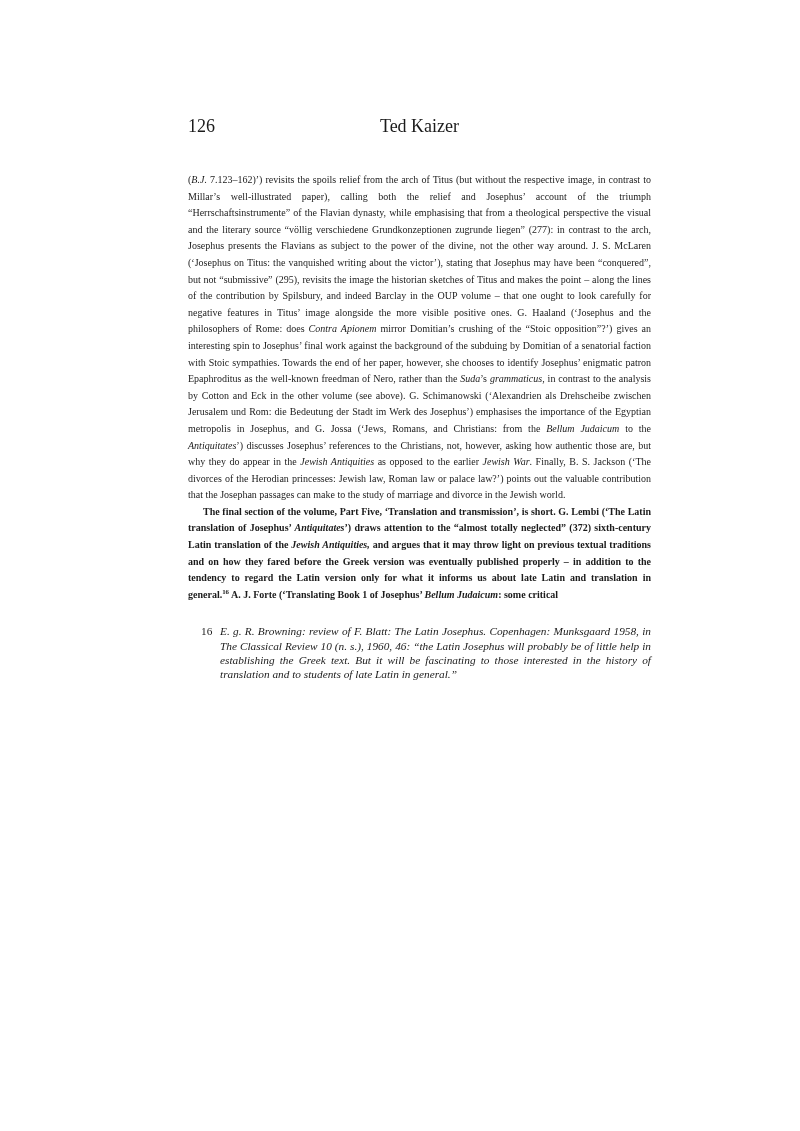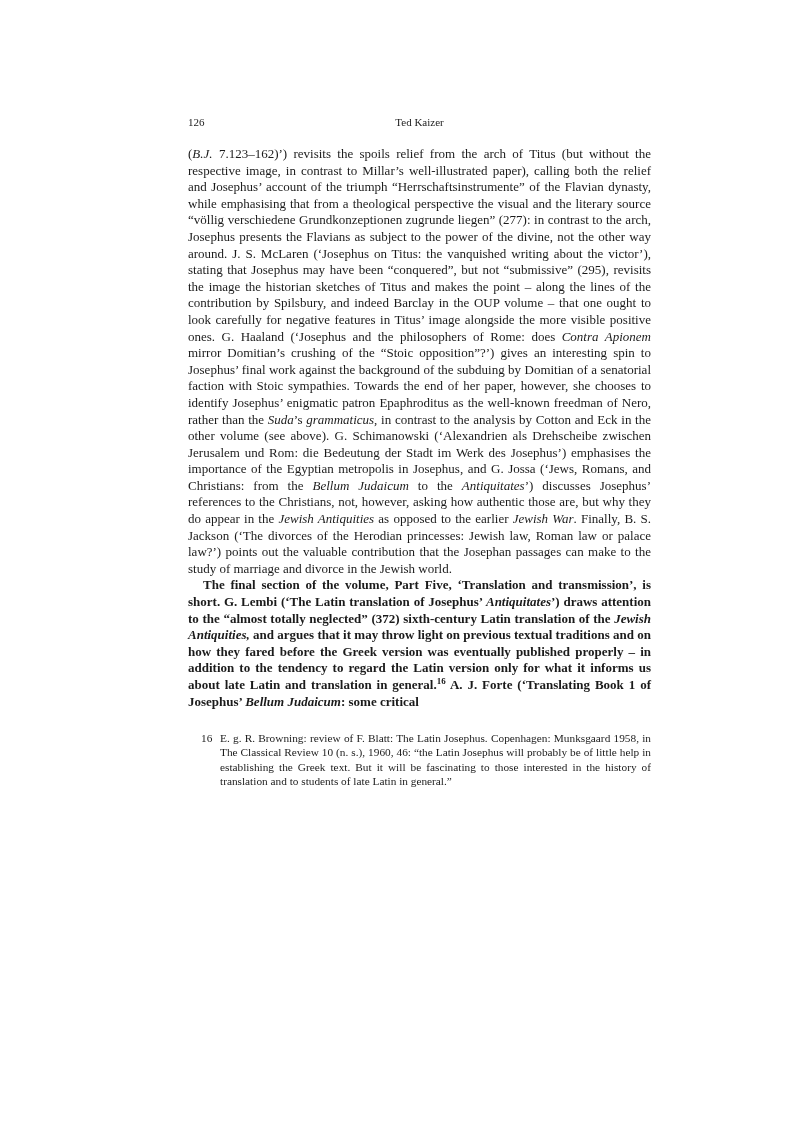--- a/index.html
+++ b/index.html
@@ -18,37 +18,37 @@
   }
   .content {
     position: absolute;
     left: 188px;
     top: 116px;
     width: 463px;
   }
   .header {
     position: relative;
     height: 17px;
-    font-size: 11px;
+    font-size: 18px;
   }
   .pagenum {
     position: absolute;
     left: 0;
     top: 0;
   }
   .runhead {
     position: absolute;
     left: 0;
     right: 0;
     top: 0;
     text-align: center;
   }
   .body-text {
-    margin-top: 13px;
-    font-size: 13px;
+    margin-top: 39px;
+    font-size: 10px;
     line-height: 16.6px;
     text-align: justify;
   }
   .para {
     margin: 0;
     padding: 0;
   }
   .para.indent {
     text-indent: 15px;
     font-weight: bold;
@@ -69,20 +69,21 @@
   .footnote {
     display: flex;
     padding-left: 13px;
   }
   .fn-label {
     flex: 0 0 19px;
   }
   .fn-text {
     flex: 1;
     text-align: justify;
+    font-style: italic;
   }
 </style>
 </head>
 <body>
 
 <div class="page">
   <div class="content">
     <div class="header">
       <span class="pagenum">126</span>
       <span class="runhead">Ted Kaizer</span>

